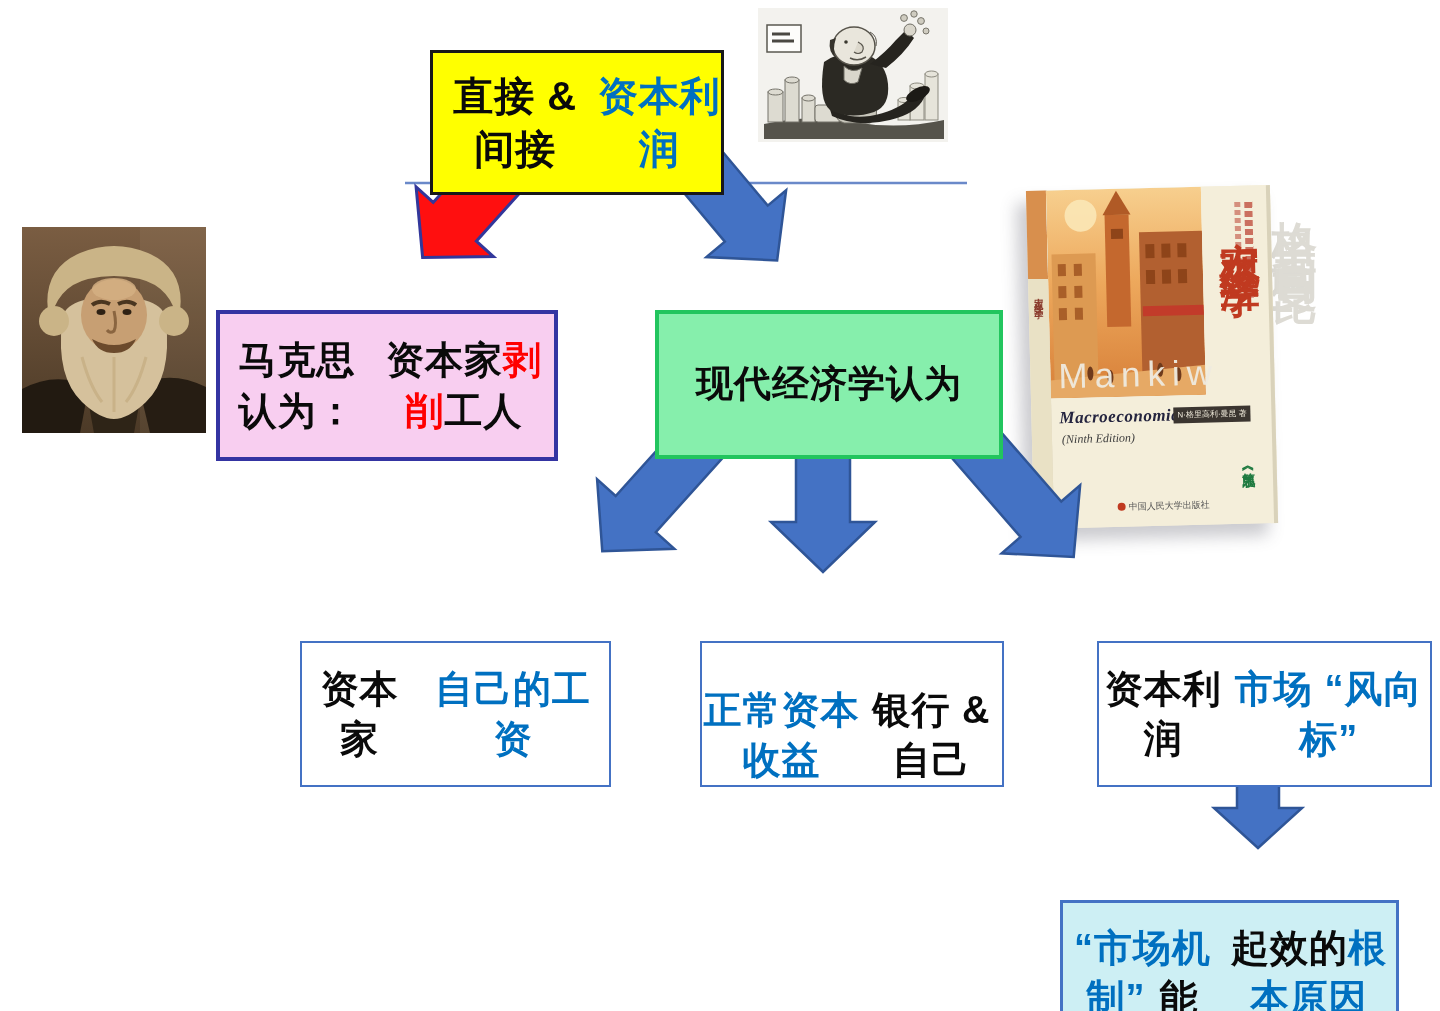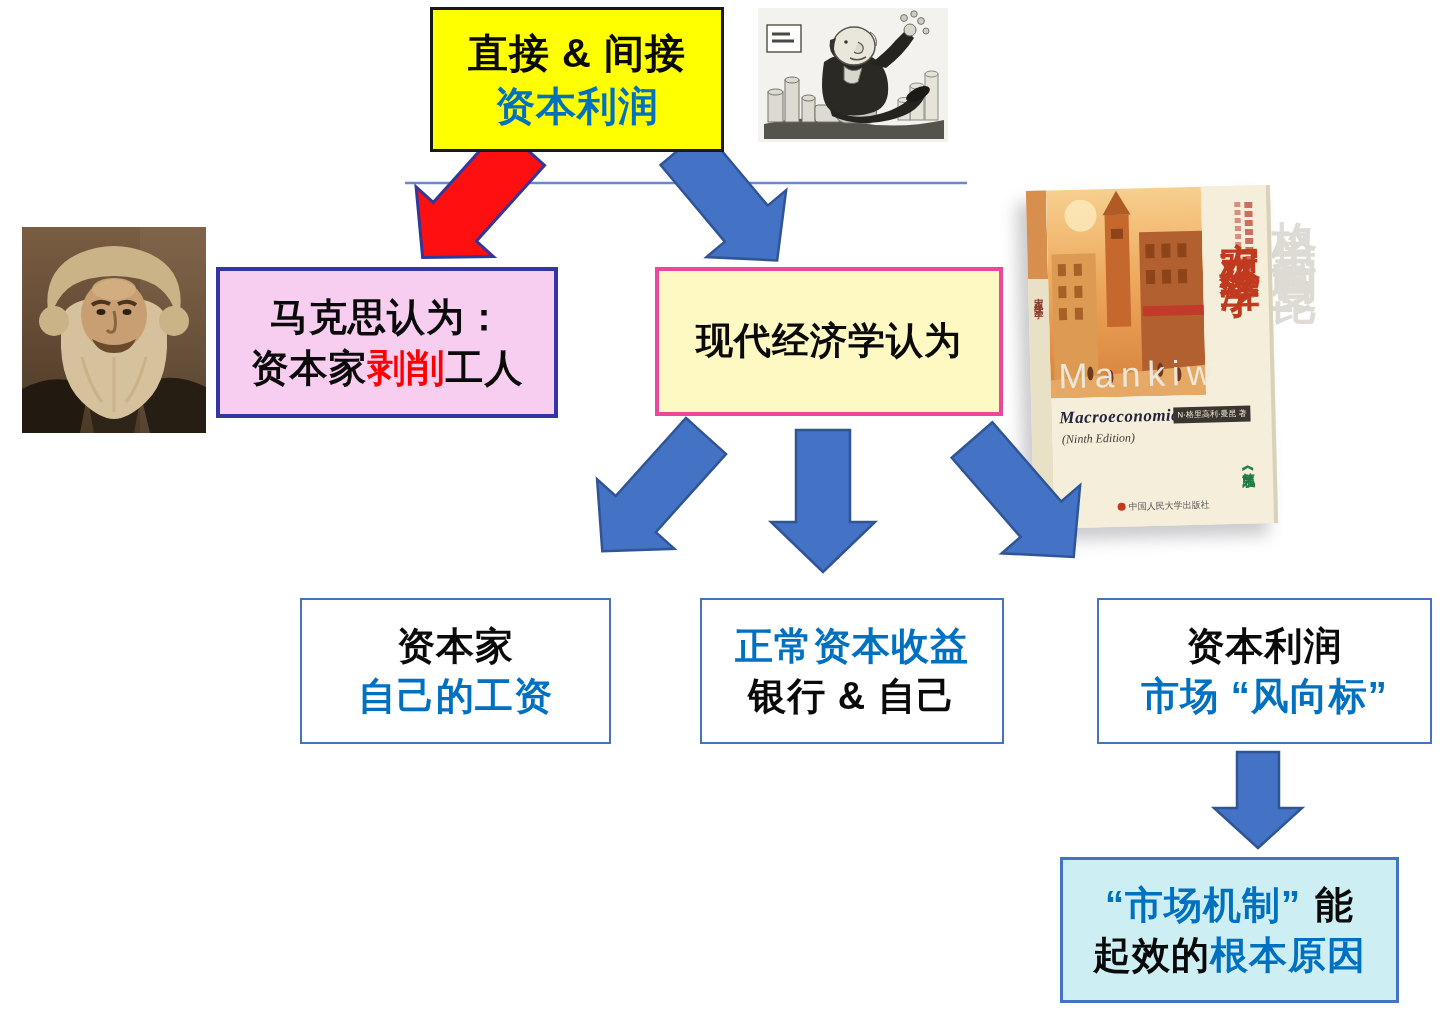--- a/index.html
+++ b/index.html
@@ -2,32 +2,32 @@
 <html><head>
 <meta charset="utf-8">
 <style>
   html,body{margin:0;padding:0;background:#fff;}
   .stage{position:relative;width:1440px;height:1011px;background:#ffffff;overflow:hidden;
          font-family:"Liberation Sans","DejaVu Sans",sans-serif;}
   .abs{position:absolute;}
   .overlay{position:absolute;left:0;top:0;width:1440px;height:1011px;z-index:6;pointer-events:none;}
 
   
-  .box{position:absolute;display:flex;flex-direction:column;justify-content:center;align-items:center;
-       text-align:center;font-weight:800;z-index:10;line-height:1.32;letter-spacing:1px;}
+  .box{position:absolute;display:flex;flex-direction:row;justify-content:center;align-items:center;
+       text-align:center;font-weight:800;z-index:10;line-height:1.32;letter-spacing:1px;margin-top:43px;}
   .t-black{color:#0a0a0a;}
   .t-blue{color:#0070C0;}
   .t-red{color:#FF0000;}
 
   .ybox{left:430px;top:7px;width:288px;height:139px;background:#FFFF00;border:3px solid #181818;font-size:40px;}
   .pinkbox{left:216px;top:267px;width:334px;height:143px;background:#F8CEF0;border:4px solid #3434A2;font-size:38px;font-family:Liberation Serif, serif;}
-  .cyanbox{left:655px;top:267px;width:340px;height:141px;background:#fef9c3;border:4px solid #ec4899;font-size:37px;}
+  .cyanbox{left:655px;top:267px;width:340px;height:141px;background:#86efac;border:4px solid #22c55e;font-size:37px;}
   .obox{top:598px;height:142px;background:#ffffff;border:2px solid #4472C4;font-size:38px;}
   .ob1{left:300px;width:307px;}
-  .ob2{left:700px;width:300px;}
+  .ob2{left:700px;width:300px;align-items:flex-end;}
   .ob3{left:1097px;width:331px;}
   .conclusion{left:1060px;top:857px;width:333px;height:140px;background:#CDEFF4;border:3px solid #4472C4;font-size:38px;}
   .gap-left{margin-left:14px;}
 
   
   .marx{left:22px;top:227px;width:184px;height:206px;z-index:3;}
   .cartoon{left:758px;top:8px;width:190px;height:134px;z-index:3;}
 
   
   .bookwrap{left:1028px;top:184px;width:300px;height:348px;z-index:2;}

